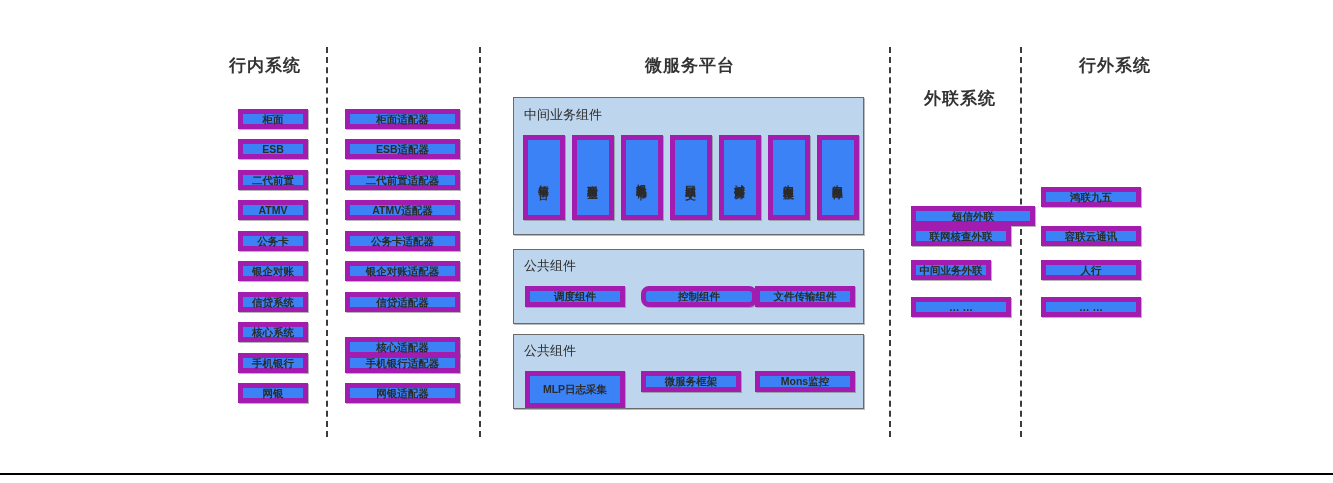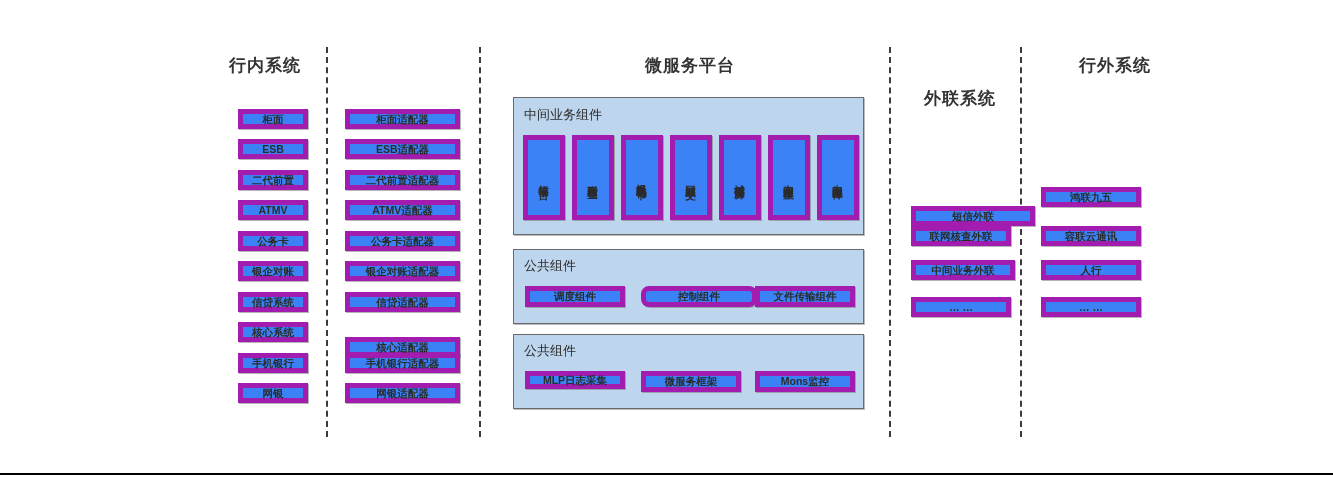--- a/index.html
+++ b/index.html
@@ -148,27 +148,27 @@
   <div class="panel" style="left:513px; top:249px; width:351px; height:75px;"></div>
   <div class="panel-title" style="left:524px; top:257px;">公共组件</div>
 
   <div class="node" style="left:525px; top:286px; width:100px; height:21px;">调度组件</div>
   <div class="node" style="left:641px; top:286px; width:116px; height:21px;border-radius:8px;">控制组件</div>
   <div class="node" style="left:755px; top:286px; width:100px; height:21px;">文件传输组件</div>
 
   <div class="panel" style="left:513px; top:334px; width:351px; height:75px;"></div>
   <div class="panel-title" style="left:524px; top:342px;">公共组件</div>
 
-  <div class="node" style="left:525px; top:371px; width:100px; height:18px;">MLP日志采集</div>
+  <div class="node" style="left:525px; top:371px; width:100px; height:37px;">MLP日志采集</div>
   <div class="node" style="left:641px; top:371px; width:100px; height:21px;">微服务框架</div>
   <div class="node" style="left:755px; top:371px; width:100px; height:21px;">Mons监控</div>
 
   <div class="node" style="left:911px; top:187px; width:124px; height:20px;margin-top:19px;">短信外联</div>
   <div class="node" style="left:911px; top:226px; width:100px; height:20px;">联网核查外联</div>
-  <div class="node" style="left:911px; top:260px; width:104px; height:20px;">中间业务外联</div>
+  <div class="node" style="left:911px; top:260px; width:80px; height:20px;">中间业务外联</div>
   <div class="node" style="left:911px; top:297px; width:100px; height:20px;">… …</div>
 
   <div class="node" style="left:1041px; top:187px; width:100px; height:20px;">鸿联九五</div>
   <div class="node" style="left:1041px; top:226px; width:100px; height:20px;">容联云通讯</div>
   <div class="node" style="left:1041px; top:260px; width:100px; height:20px;">人行</div>
   <div class="node" style="left:1041px; top:297px; width:100px; height:20px;">… …</div>
 
   <div class="bottom-rule" style="top:473px;"></div>
 
 </div>

